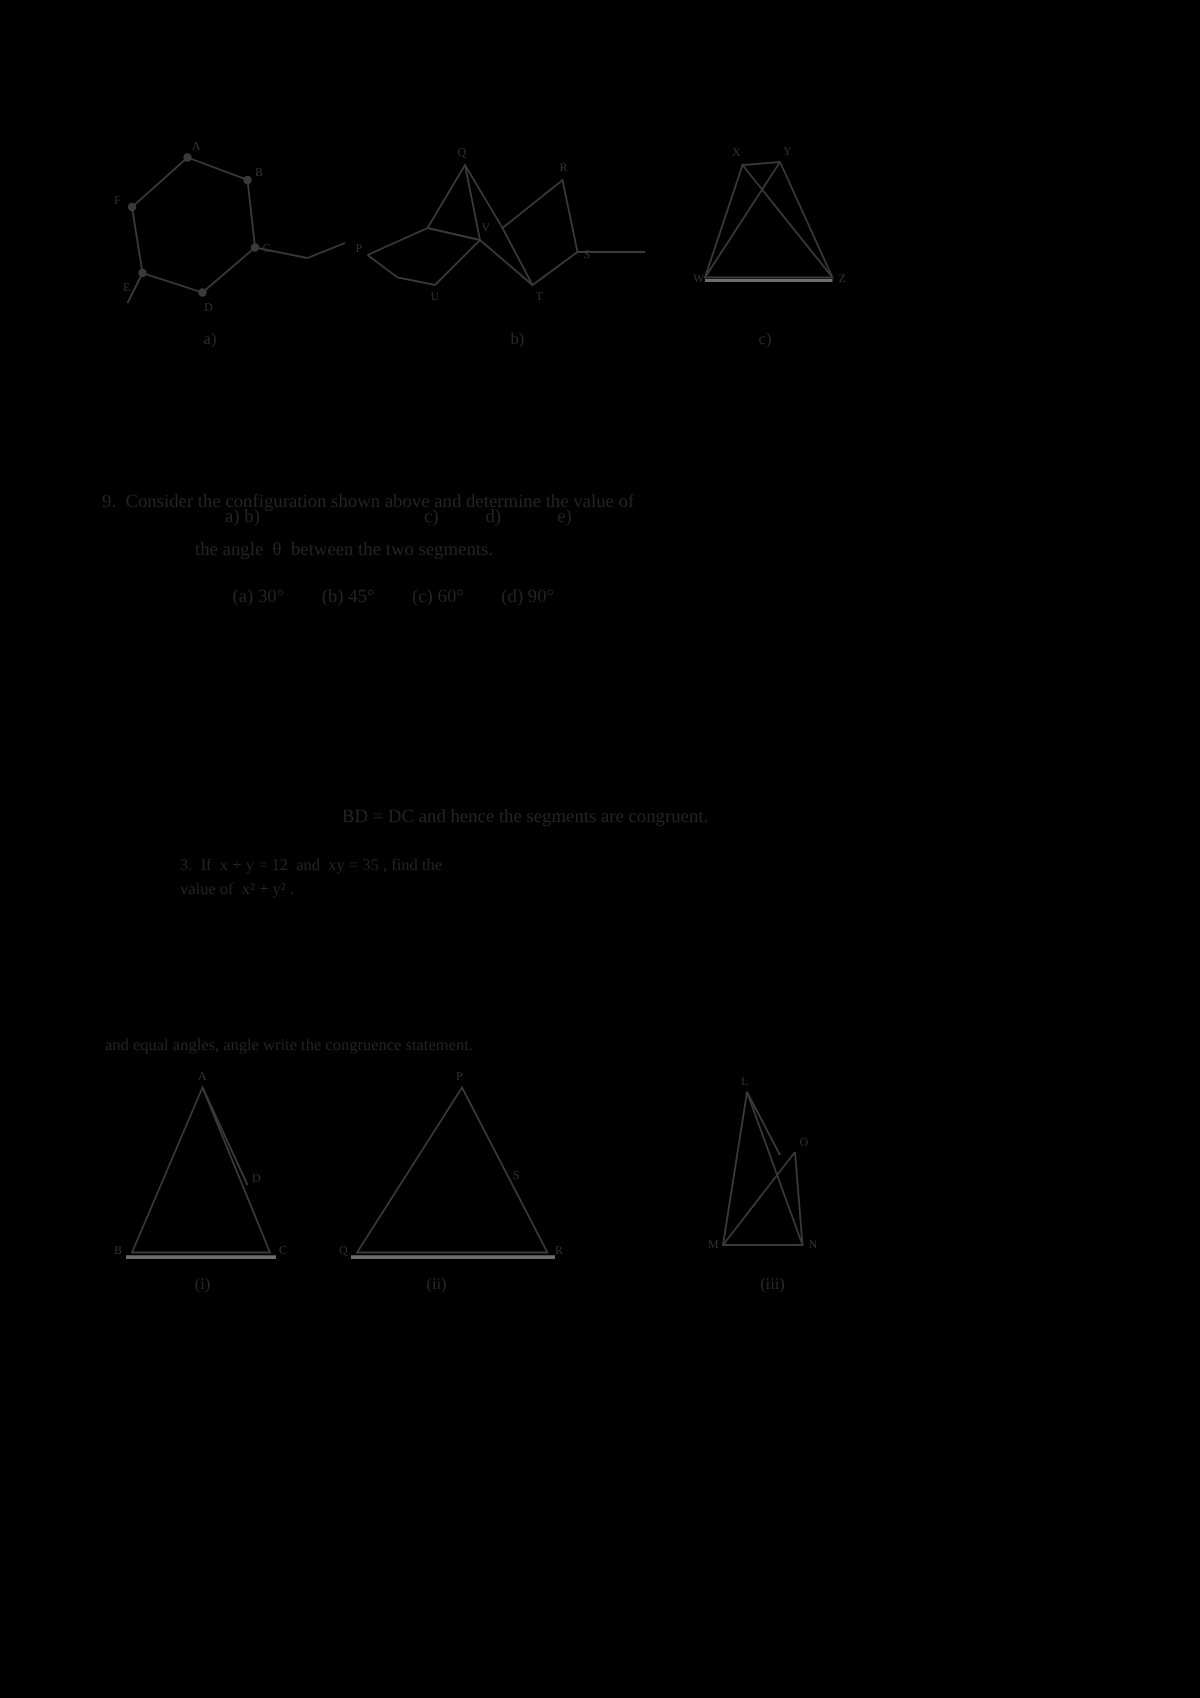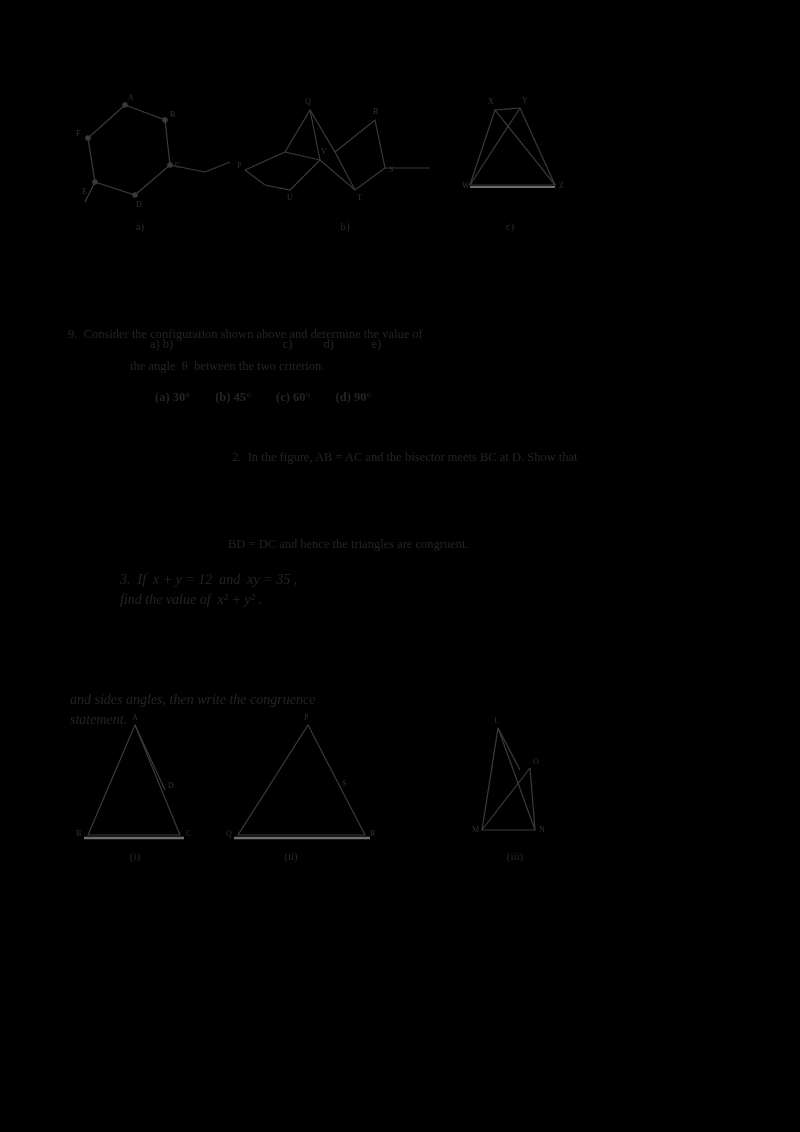--- a/index.html
+++ b/index.html
@@ -42,21 +42,21 @@
     width: 80px;
   }
   
   .txt {
     position: absolute;
     font-size: 12.5px;
     line-height: 1.45;
     color: #242424;
     white-space: pre-wrap;
   }
-  .small { font-size: 14px; font-style: italic; }
+  .small { font-size: 11px; }
   
   .tri-area {
     position: absolute;
     left: 60px;
     top: 700px;
     width: 690px;
     height: 180px;
   }
   .tri { position: absolute; }
   .tri-caption {
@@ -139,34 +139,33 @@
         </g>
       </svg>
       <div class="fig-caption" style="left:10px; top:130px;">c)</div>
     </div>
   </div>
 
   <div class="txt" style="left:150px; top:292px; width:600px;margin-top:43px;">a) b)                                   c)          d)            e)</div>
 
   <div class="txt" style="left:68px; top:325px; width:680px;">9.  Consider the configuration shown above and determine the value of</div>
 
-  <div class="txt" style="left:130px; top:357px; width:660px;">the angle  θ  between the two criterion.</div>
-
-  <div class="txt" style="left:155px; top:388px; width:620px;font-weight:bold;">(a) 30°        (b) 45°        (c) 60°        (d) 90°</div>
-
-  <div class="txt" style="left:232px; top:448px; width:520px;">2.  In the figure, AB = AC and the bisector meets BC at D. Show that</div>
-
-  <div class="txt" style="left:228px; top:535px; width:540px;">BD = DC and hence the triangles are congruent.</div>
+  <div class="txt" style="left:130px; top:357px; width:660px;">the angle  θ  between the two segments.</div>
+
+  <div class="txt" style="left:155px; top:388px; width:620px;">(a) 30°        (b) 45°        (c) 60°        (d) 90°</div>
+
+
+  <div class="txt" style="left:228px; top:535px; width:540px;">BD = DC and hence the segments are congruent.</div>
 
   <div class="txt small" style="left:120px; top:570px; width:200px;">3.  If  x + y = 12  and  xy = 35 , find the value of  x² + y² .</div>
 
 
 
 
-  <div class="txt small" style="left:70px; top:690px; width:250px;">and sides angles, then write the congruence statement.</div>
+  <div class="txt small" style="left:70px; top:690px; width:250px;">and equal angles, angle write the congruence statement.</div>
 
   <div class="tri-area">
 
     <div class="tri" style="left:10px; top:10px;">
       <svg width="130" height="140" viewBox="0 0 130 140">
         <g stroke="#3a3a3a" stroke-width="1.2" fill="none">
           <polygon points="65,15 110,125 18,125"></polygon>
           <line x1="65" y1="15" x2="95" y2="80"></line>
         </g>
         <line x1="14" y1="128" x2="114" y2="128" stroke="#6d6d6d" stroke-width="2.5"></line>

